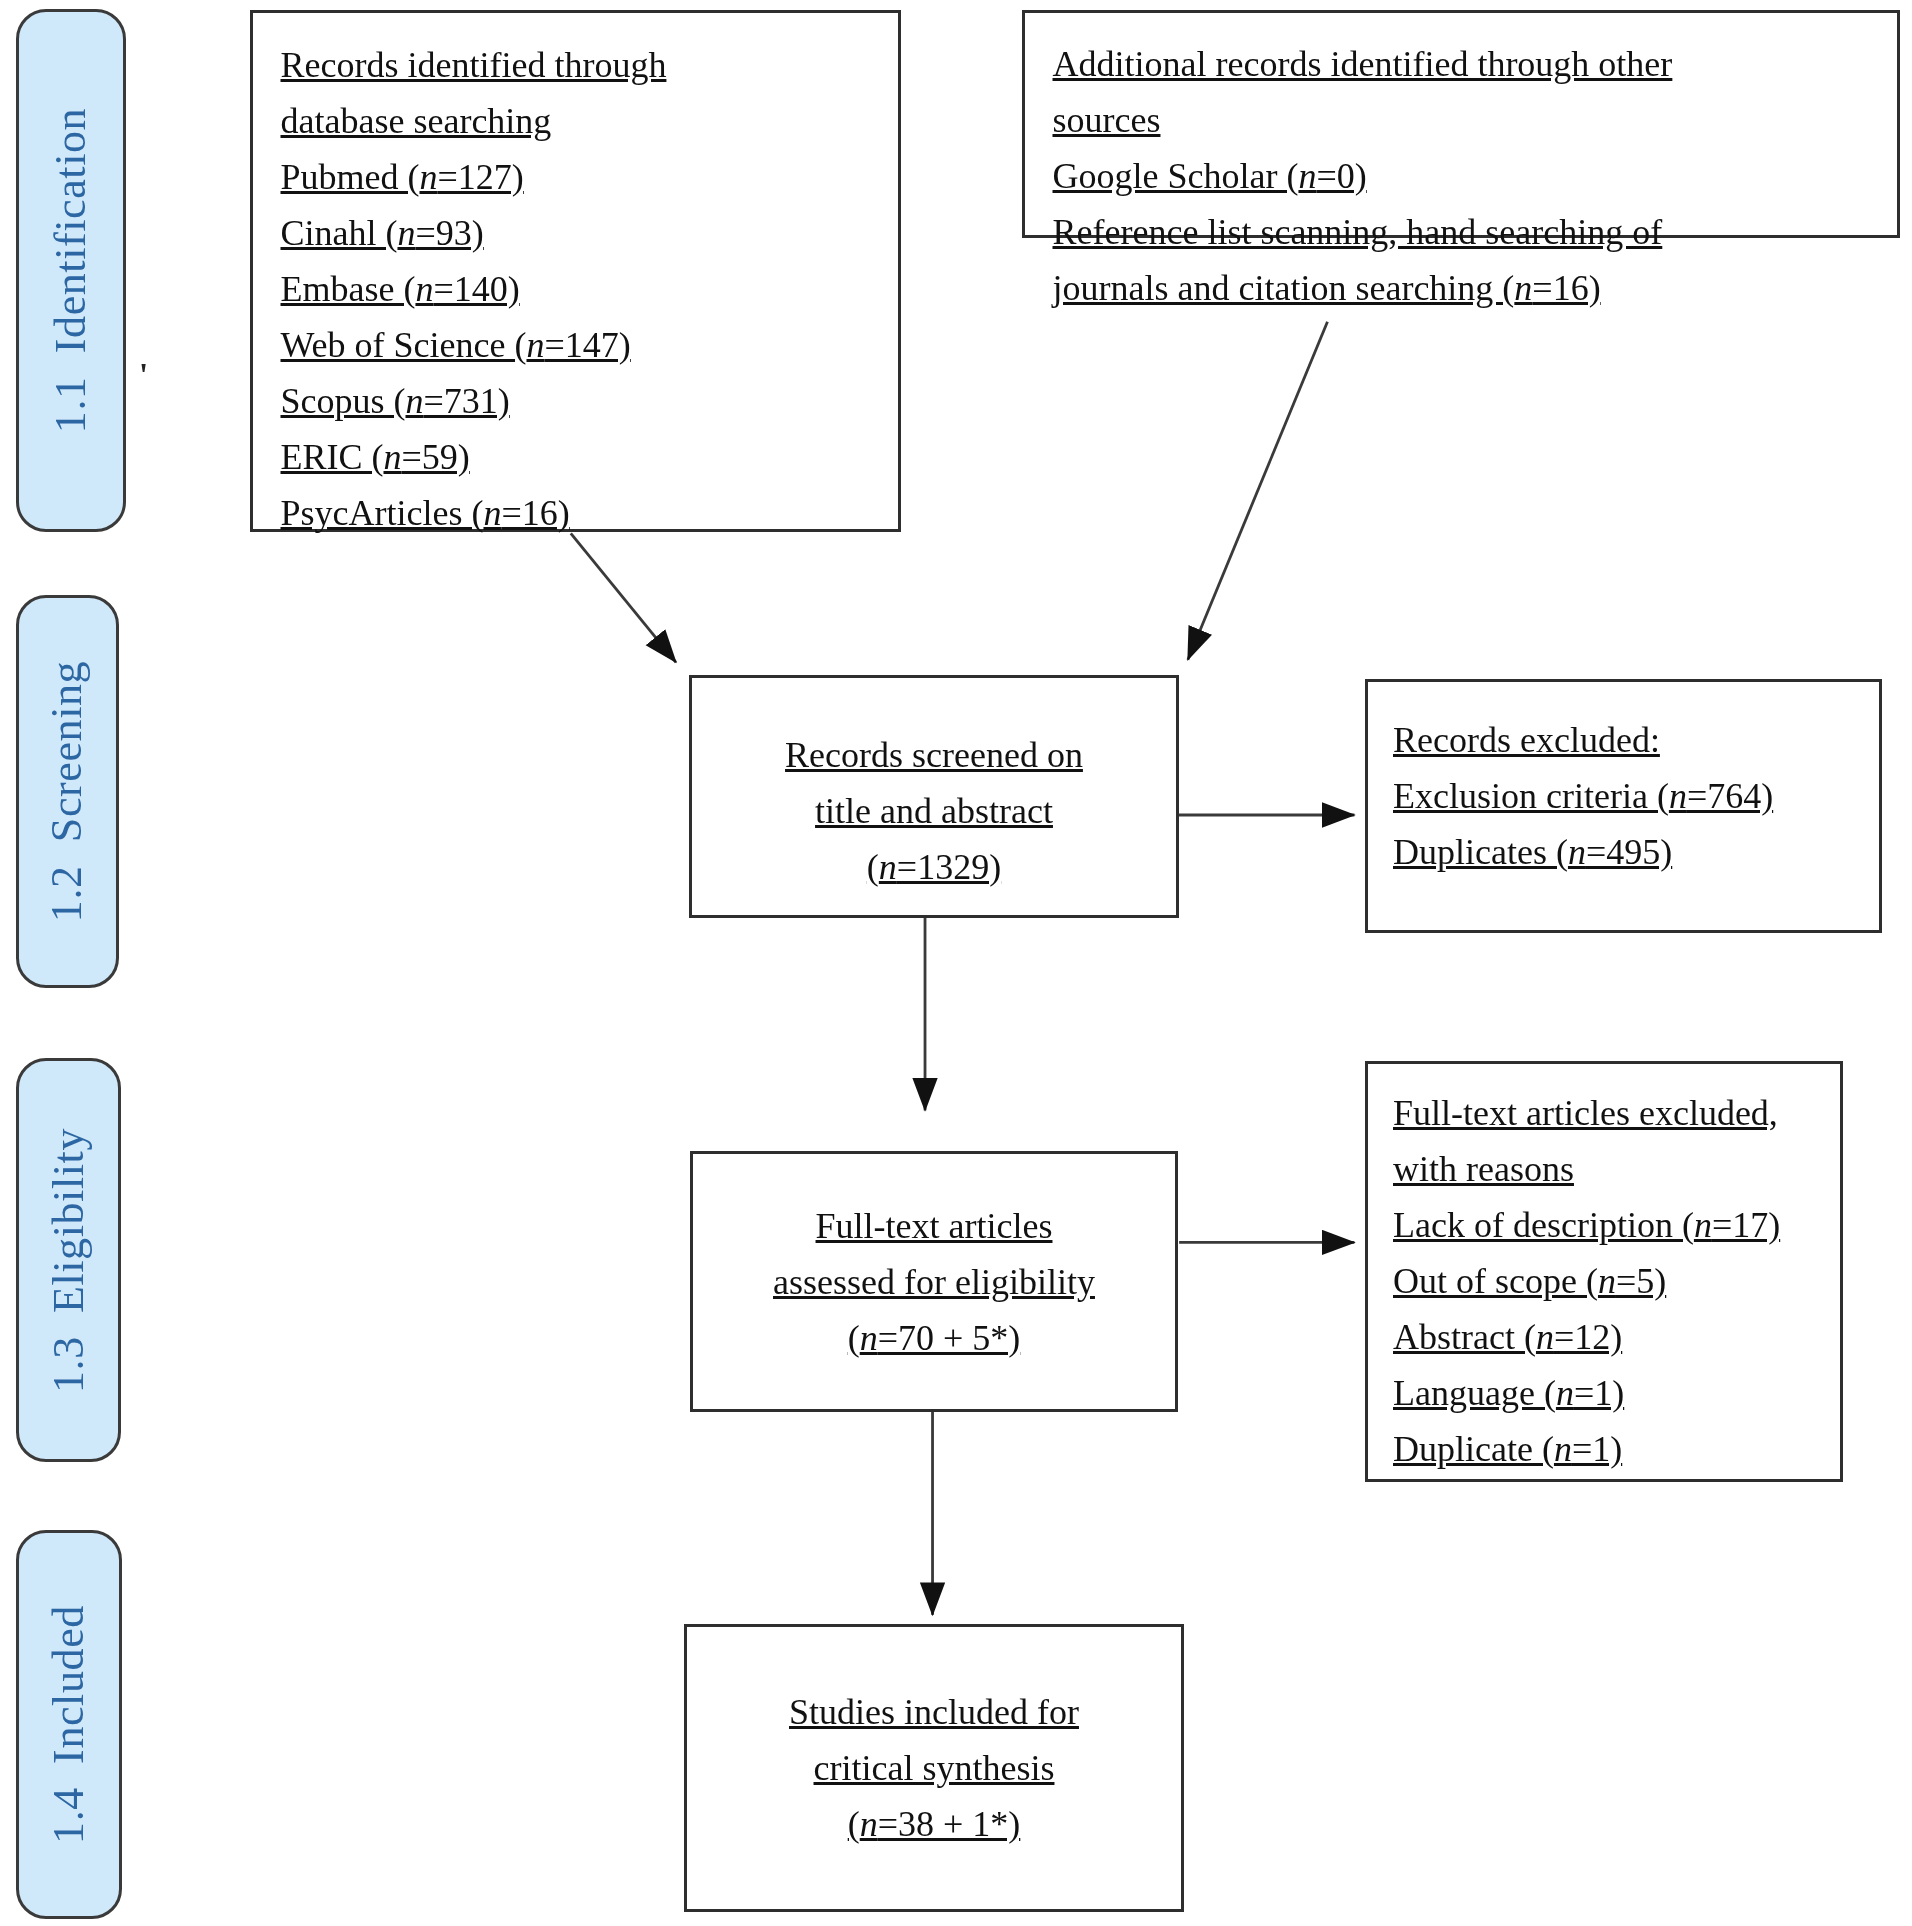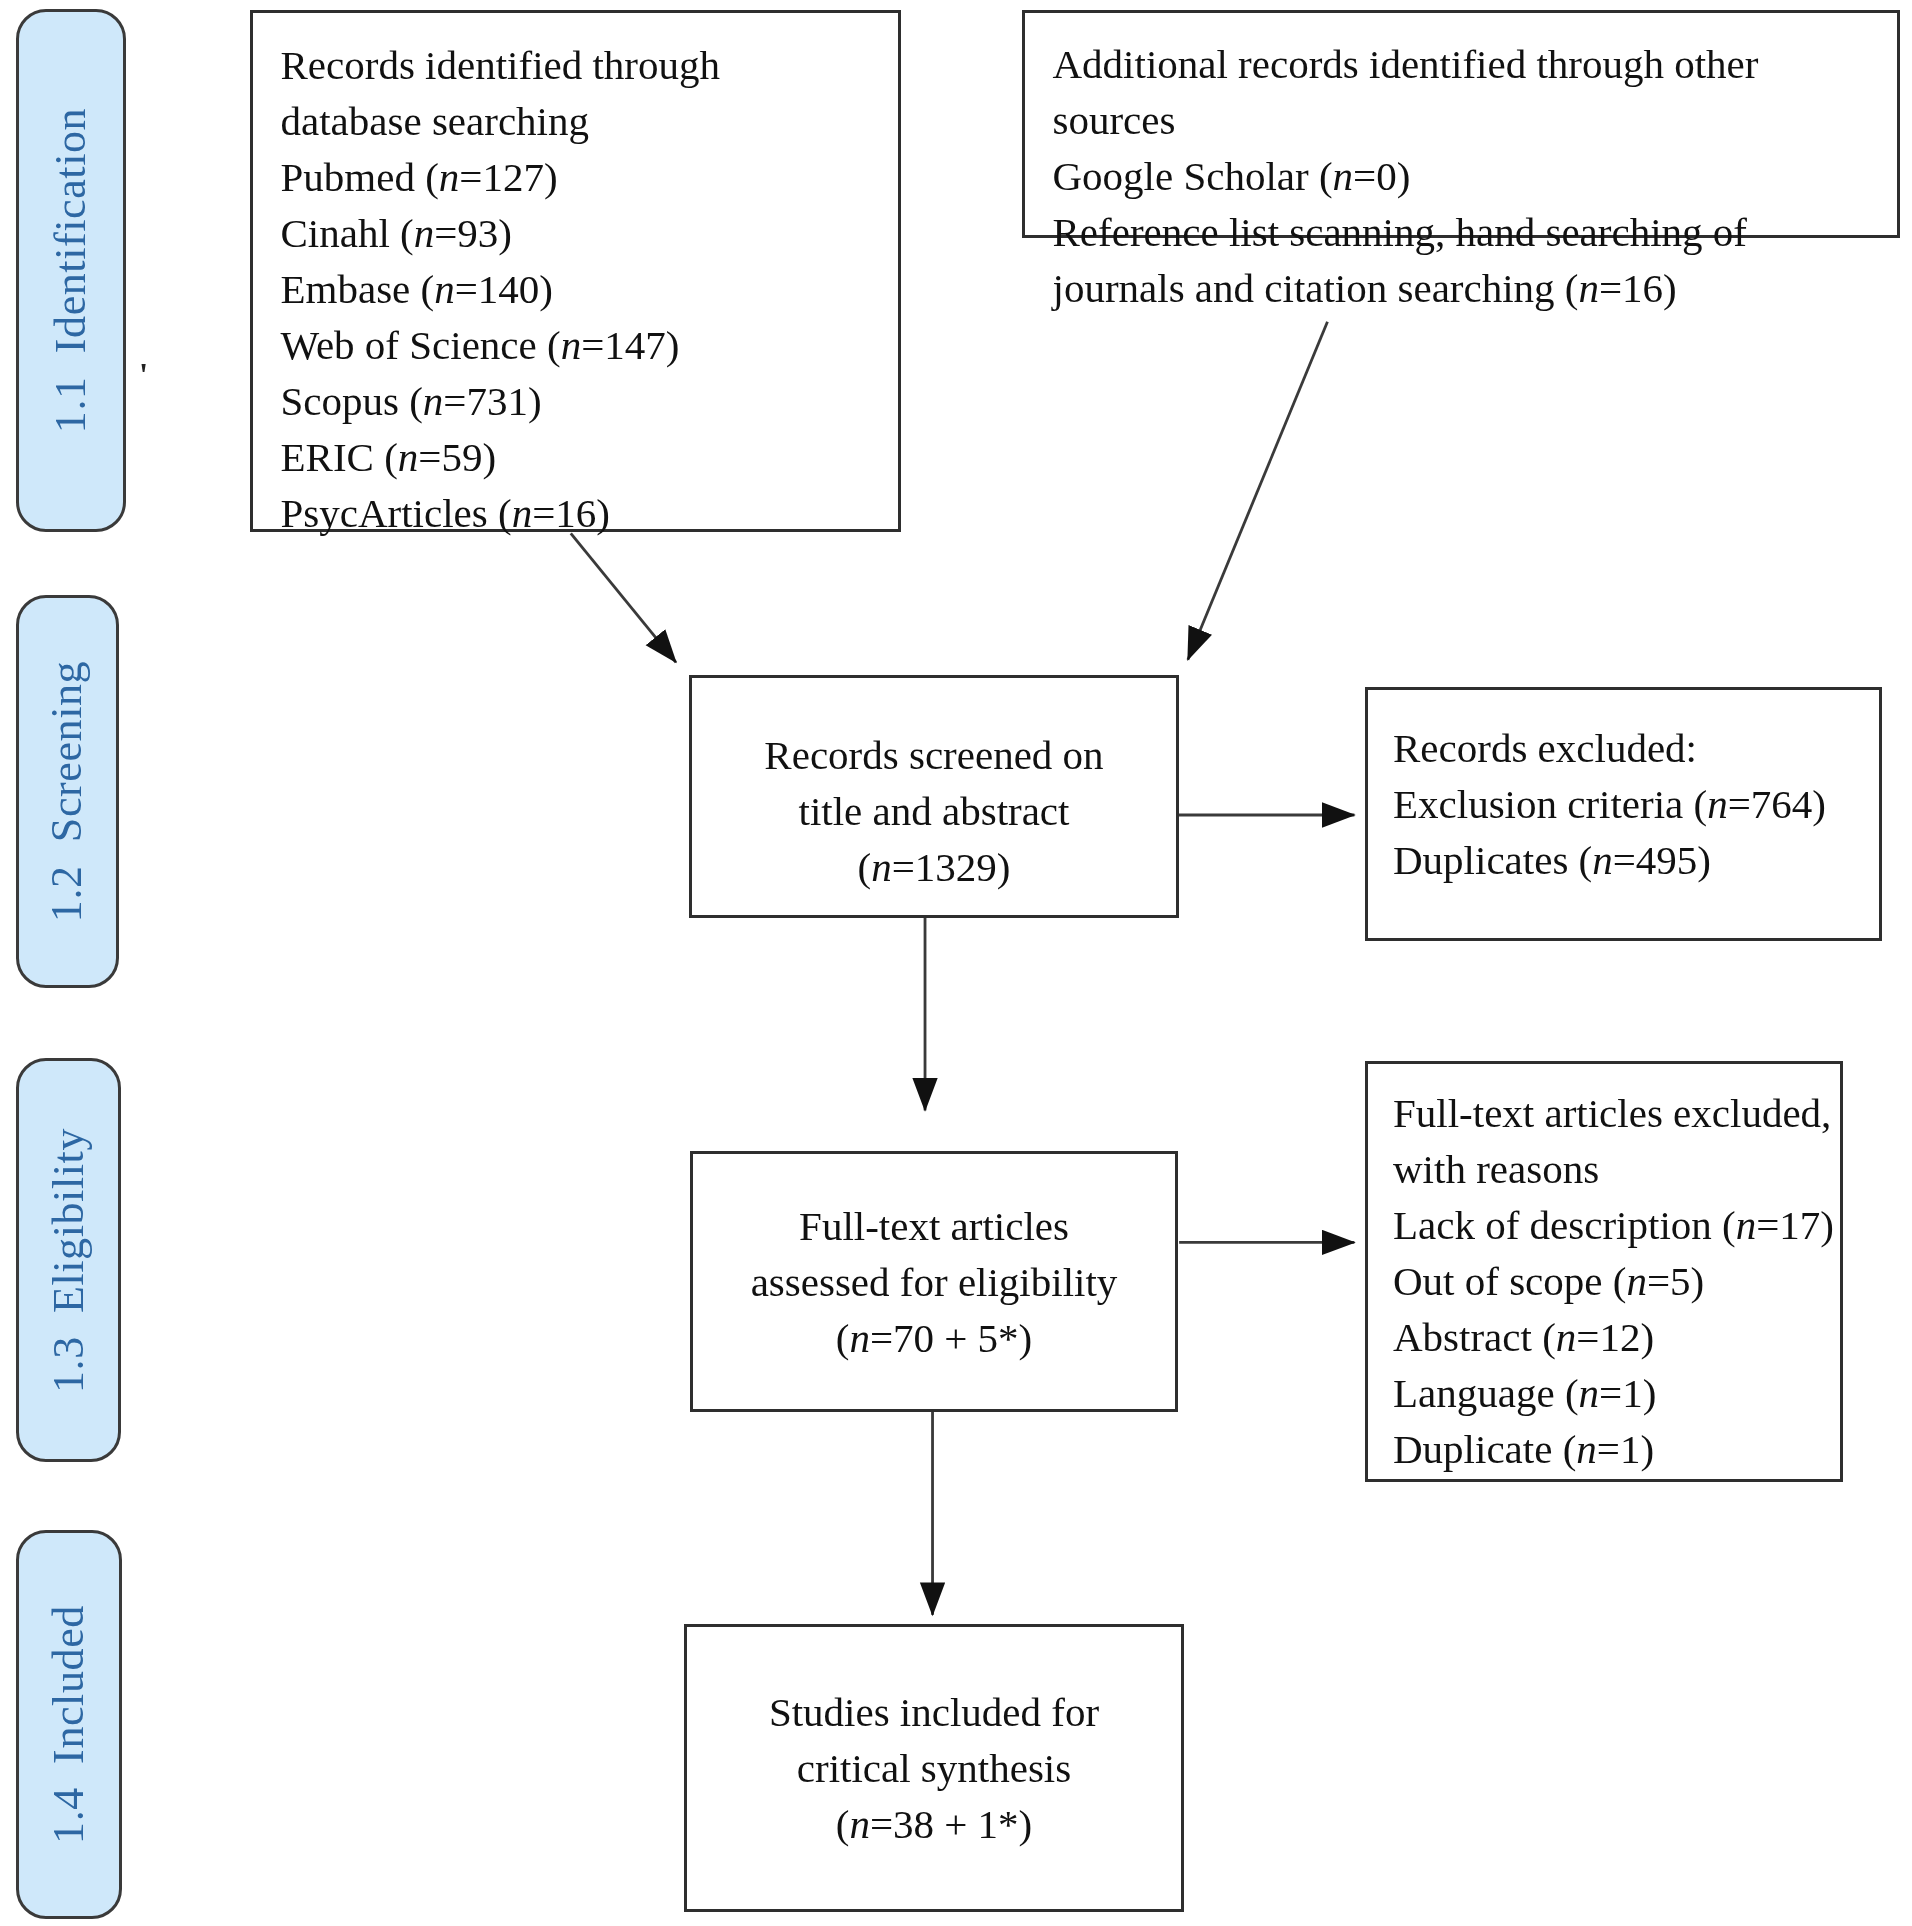--- a/index.html
+++ b/index.html
@@ -28,23 +28,24 @@
     font-size:44px;
     color:#2d67a3;
     letter-spacing:0.6px;
   }
   
   .flow-box {
     position:absolute;
     background:#ffffff;
     border:3.8px solid #2e2e2e;
     box-sizing:border-box;
-    font-size:41px;
+    font-size:36px;
     line-height:56px;
     z-index:2;
+    text-decoration:underline;
   }
   .flow-box.left-text { text-align:left; }
   .flow-box.center-text {
     display:flex; flex-direction:column;
     align-items:center; justify-content:center;
     text-align:center;
   }
   .tl { white-space:nowrap; }
   
   svg.arrows { position:absolute; left:0; top:0; z-index:1; }
@@ -117,21 +118,21 @@
     <div class="tl">Reference list scanning, hand searching of</div>
     <div class="tl">journals and citation searching (<i>n</i>=16)</div>
   </div>
 
   <div class="flow-box center-text" style="left:689px; top:675px; width:490px; height:243px; padding-top:28px;">
     <div class="tl">Records screened on</div>
     <div class="tl">title and abstract</div>
     <div class="tl">(<i>n</i>=1329)</div>
   </div>
 
-  <div class="flow-box left-text" style="left:1365px; top:679px; width:517px; height:254px; padding:30px 12.5px 0 25px;margin-top:8px;">
+  <div class="flow-box left-text" style="left:1365px; top:679px; width:517px; height:254px; padding:30px 12.5px 0 25px;">
     <div class="tl">Records excluded:</div>
     <div class="tl">Exclusion criteria (<i>n</i>=764)</div>
     <div class="tl">Duplicates (<i>n</i>=495)</div>
   </div>
 
   <div class="flow-box center-text" style="left:690px; top:1119px; width:488px; height:261px;margin-top:32px;">
     <div class="tl">Full-text articles</div>
     <div class="tl">assessed for eligibility</div>
     <div class="tl">(<i>n</i>=70 + 5*)</div>
   </div>

